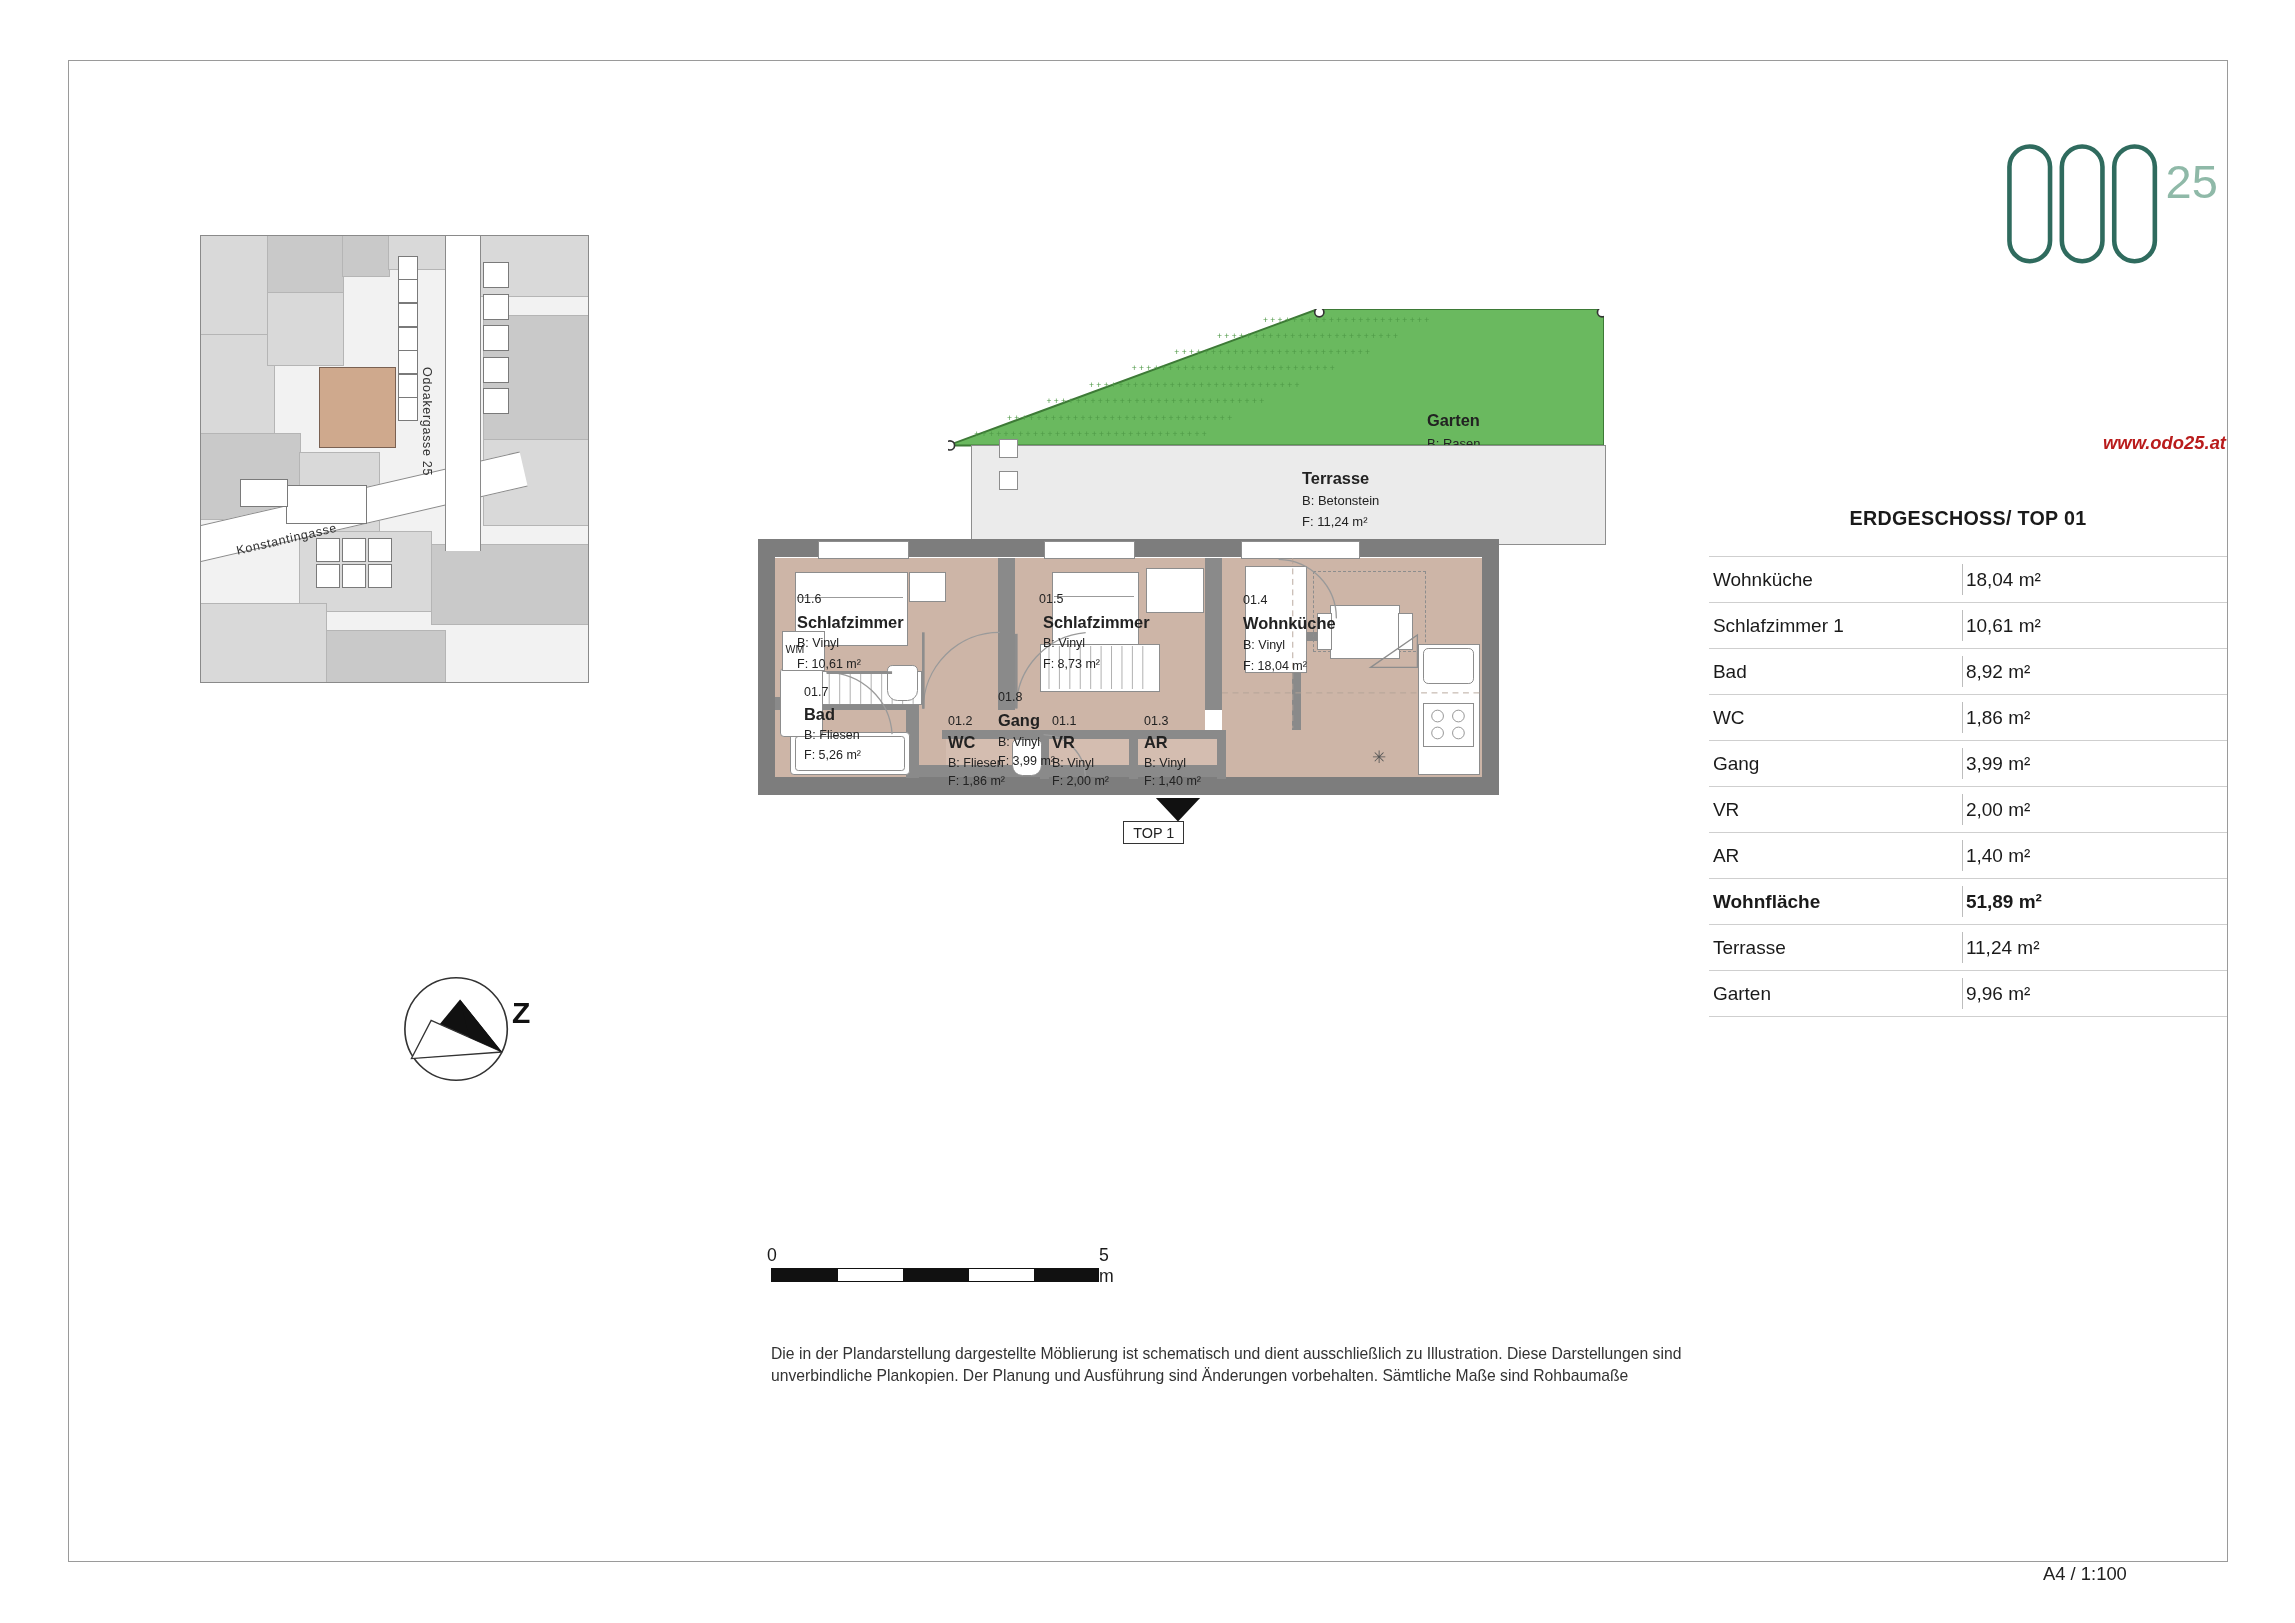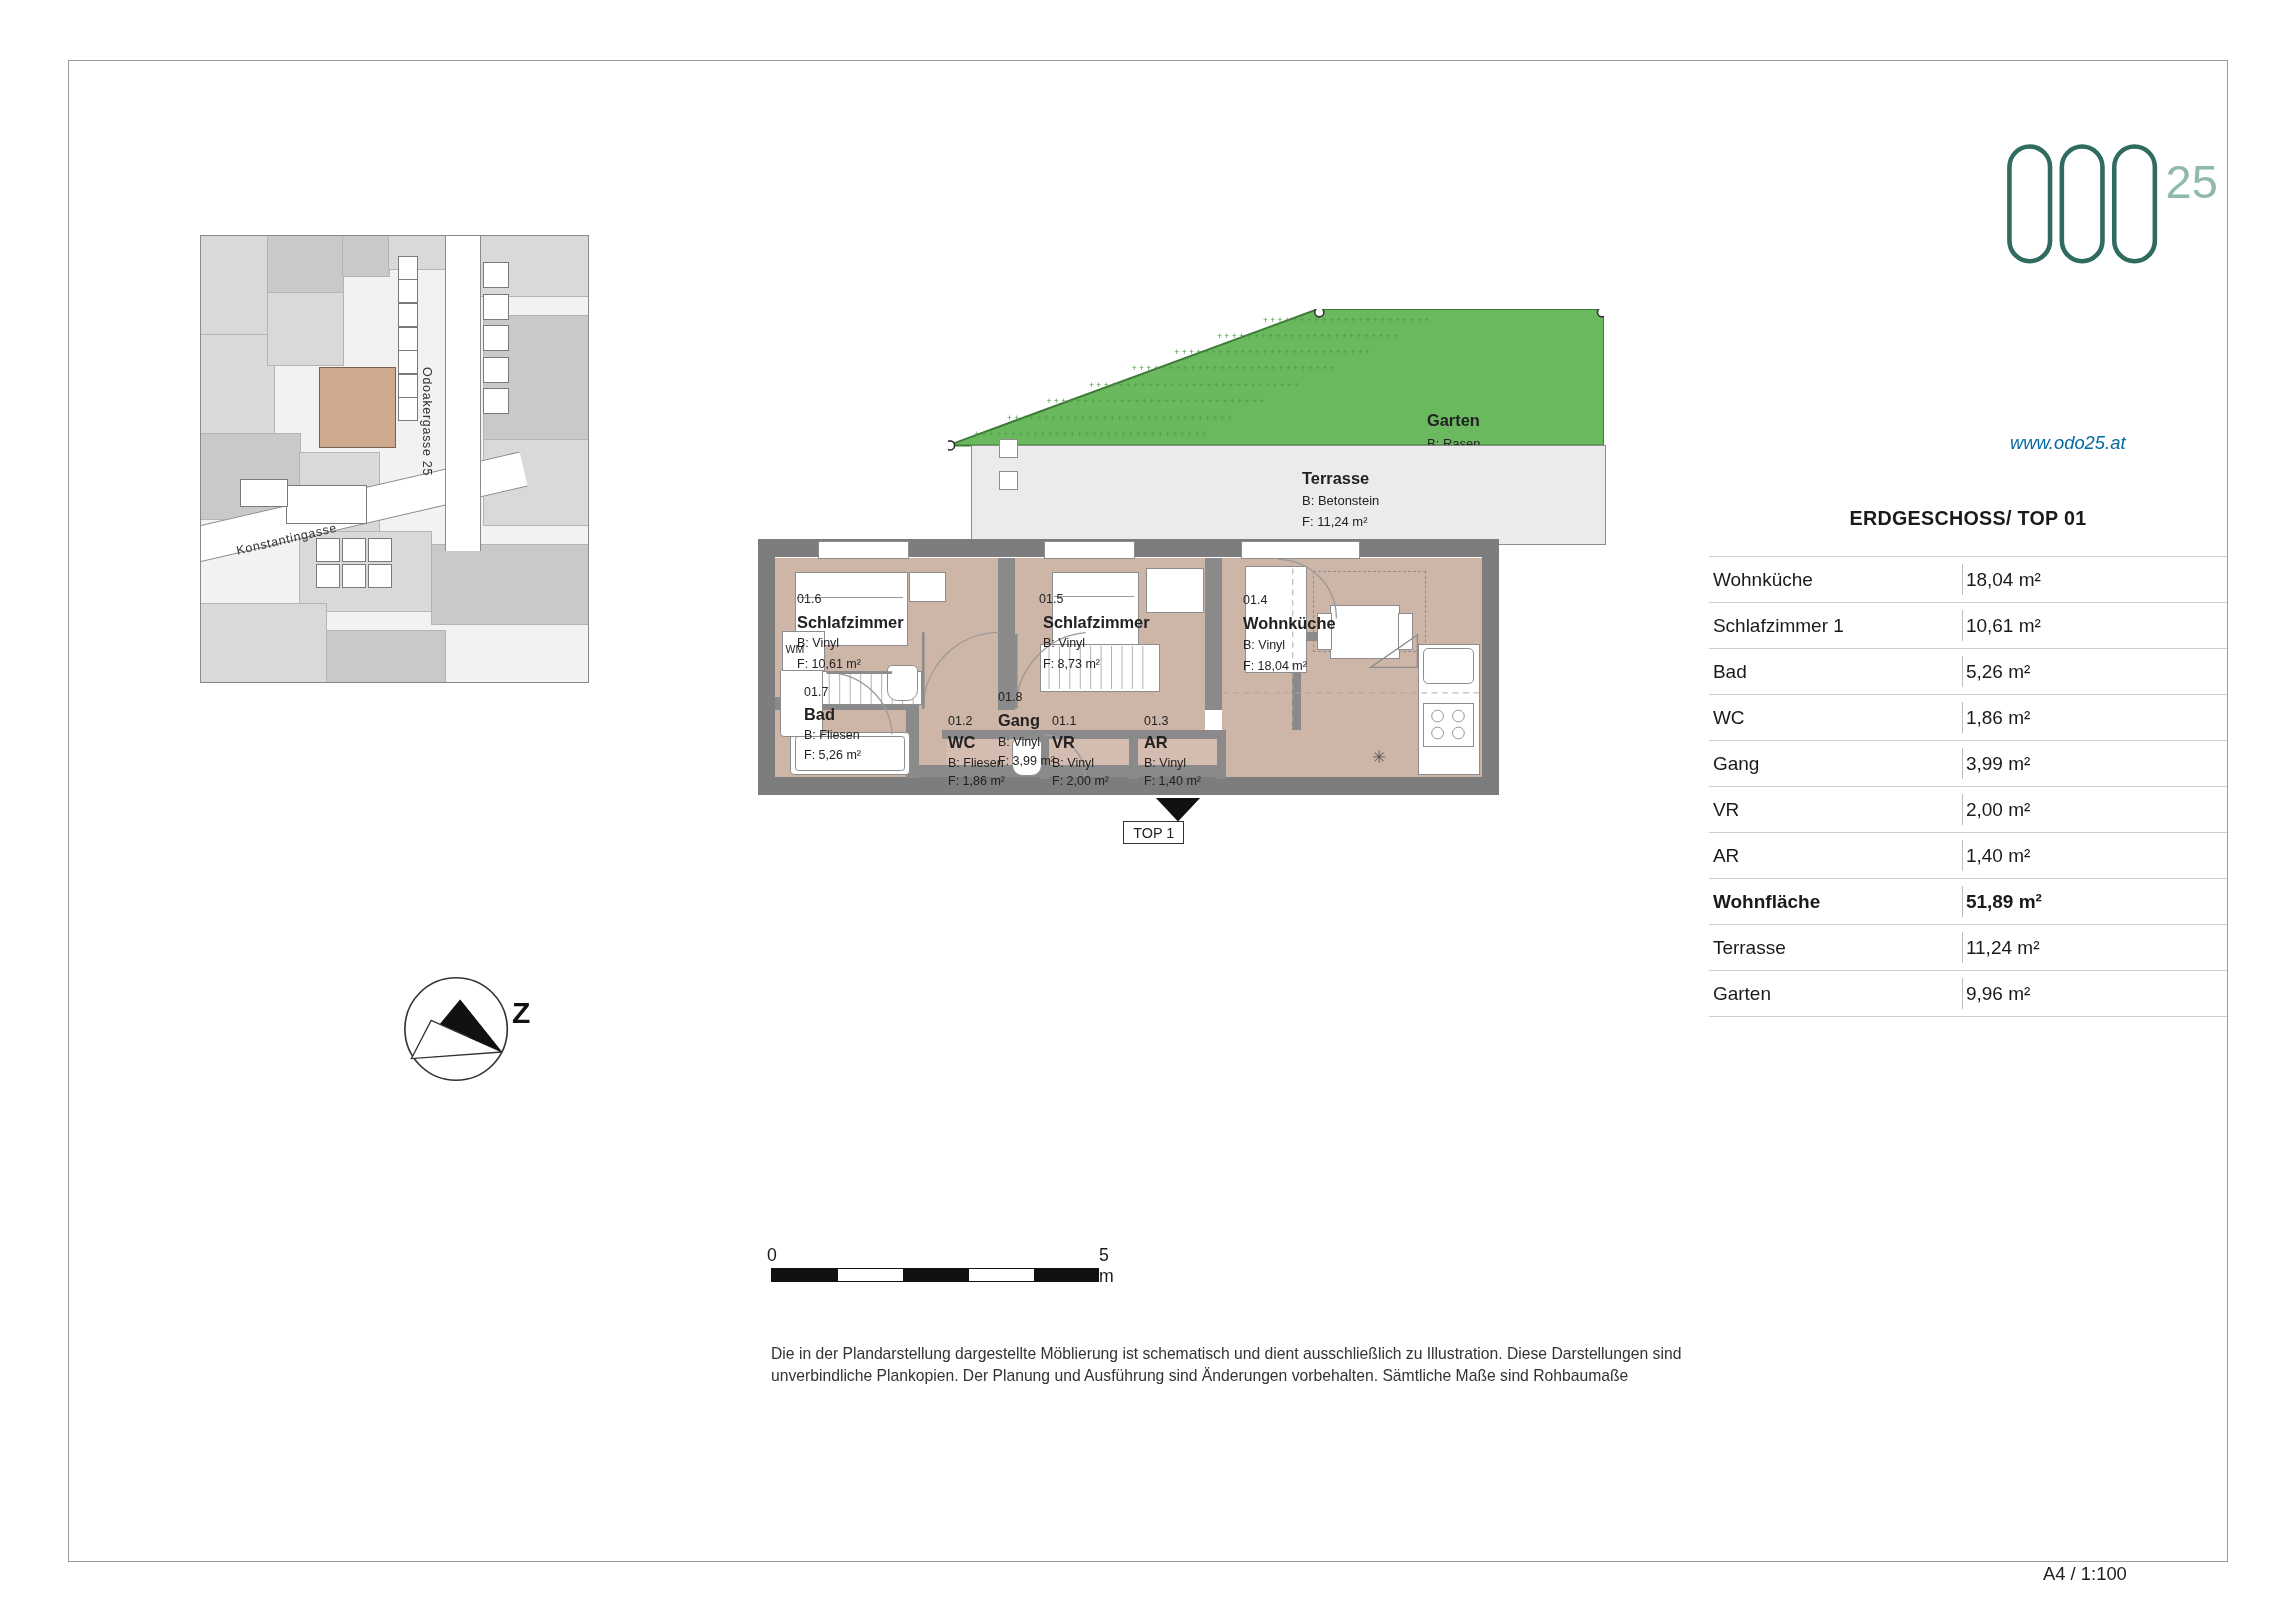--- a/index.html
+++ b/index.html
@@ -17,21 +17,21 @@
   .road{position:absolute;background:#ffffff;}
   .streetlabel{position:absolute;font-size:12.5px;color:#333;letter-spacing:0.7px;white-space:nowrap;}
 
   
   #compass{position:absolute;left:328px;top:899px;width:151px;height:138px;}
   .northN{position:absolute;left:115px;top:36px;font-size:30px;font-weight:600;color:#111;}
 
   
   #logo{position:absolute;left:1935px;top:79px;width:210px;height:151px;}
   #logo .num{position:absolute;right:-3.9px;top:14.4px;font-size:47px;color:#8fb9a8;font-weight:400;}
-  #weburl{position:absolute;left:1941px;top:371px;width:216px;text-align:left;font-size:18.4px;color:#0369a1;font-style:italic;}
+  #weburl{position:absolute;left:1941px;top:371px;width:216px;text-align:right;font-size:18.4px;color:#b91c1c;font-style:italic;font-weight:bold;}
 
   
   #tabletitle{position:absolute;left:1640px;top:446px;width:518px;text-align:center;font-size:19.7px;font-weight:700;letter-spacing:0.3px;}
   #areatable{position:absolute;left:1640px;top:495px;width:518px;}
   #areatable .row{display:flex;align-items:center;height:45px;border-bottom:0.7px solid #cfcfcf;position:relative;}
   #areatable .row:first-child{border-top:0.7px solid #cfcfcf;}
   #areatable .nm{flex:0 0 253px;font-size:19px;padding-left:3.9px;}
   #areatable .vl{flex:1;font-size:19px;text-align:left;padding-right:5.2px;}
   #areatable .row .sep{position:absolute;left:253px;top:6.6px;bottom:6.6px;width:0.7px;background:#bdbdbd;}
   #areatable .row.bold .nm,#areatable .row.bold .vl{font-weight:700;}
@@ -143,21 +143,21 @@
           <span class="vl">18,04 m²</span>
         </div>
       <div class="row">
           <span class="nm">Schlafzimmer 1</span>
           <span class="sep"></span>
           <span class="vl">10,61 m²</span>
         </div>
       <div class="row">
           <span class="nm">Bad</span>
           <span class="sep"></span>
-          <span class="vl">5,26 m²</span>
+          <span class="vl">8,92 m²</span>
         </div>
       <div class="row">
           <span class="nm">WC</span>
           <span class="sep"></span>
           <span class="vl">1,86 m²</span>
         </div>
       <div class="row">
           <span class="nm">Gang</span>
           <span class="sep"></span>
           <span class="vl">3,99 m²</span>

